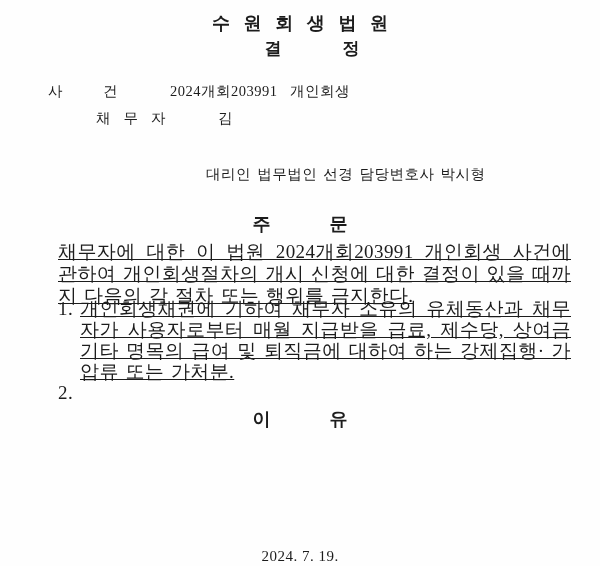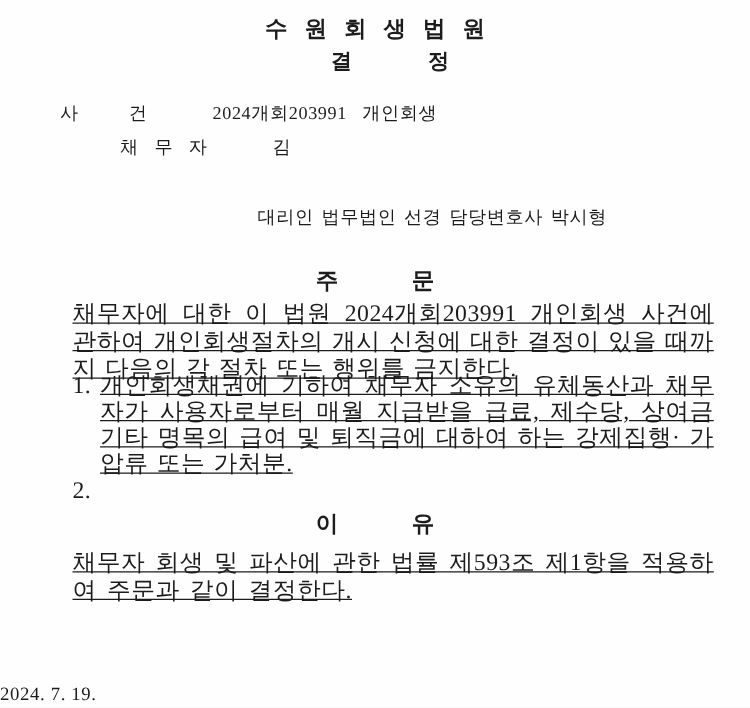--- a/index.html
+++ b/index.html
@@ -29,21 +29,21 @@
   .doc-type {
     top: 39px;
     font-family: "Liberation Sans", sans-serif;
     font-weight: bold; font-size: 17px; line-height: 20px; margin-left: 12px;
   }
   .section-heading {
     font-family: "Liberation Sans", sans-serif;
     font-weight: bold; font-size: 18px; line-height: 20px;
   }
   .h-jumun { top: 214px; }
-  .h-iyu   { top: 409px; }
+  .h-iyu   { top: 409px; font-family: Liberation Serif, serif; }
   
   .spread {
     display: inline-block;
     width: 95px;
     text-align: justify;
     text-align-last: justify;
     white-space: normal;
   }
   
   .case-row {
@@ -73,21 +73,21 @@
     text-align: justify;
     text-decoration: underline;
   }
   .para-jumun { top: 241px; line-height: 22px; }
   .para-iyu   { top: 440px; line-height: 22px; word-spacing: 3px; }
   .order-list { top: 298px; line-height: 21px; }
   .order-item { position: relative; padding-left: 22px; }
   .order-num  { position: absolute; left: 0; top: 0; }
   .doc-date {
     position: absolute; left: 0; top: 547px; width: 600px;
-    text-align: left; font-size: 15px; line-height: 18px;
+    text-align: center; font-size: 15px; line-height: 18px;
     letter-spacing: 0.5px;
   }
 </style>
 </head>
 <body>
 
 <div class="page">
 
   <div class="center-row court-title">
     <span class="spread">수 원 회 생 법 원</span>
@@ -122,17 +122,16 @@
     </div>
     <div class="order-item">
       <span class="order-num">2.</span>
     </div>
   </div>
 
   <div class="center-row section-heading h-iyu">
     <span class="spread">이 유</span>
   </div>
 
-  <div class="body-text para-iyu">채무자 회생 및 파산에 관한 법률 제593조 제1항을 적용하여 주문과 같이 결정한다.</div>
 
   <div class="doc-date">2024. 7. 19.</div>
 
 </div>
 
 </body></html>

